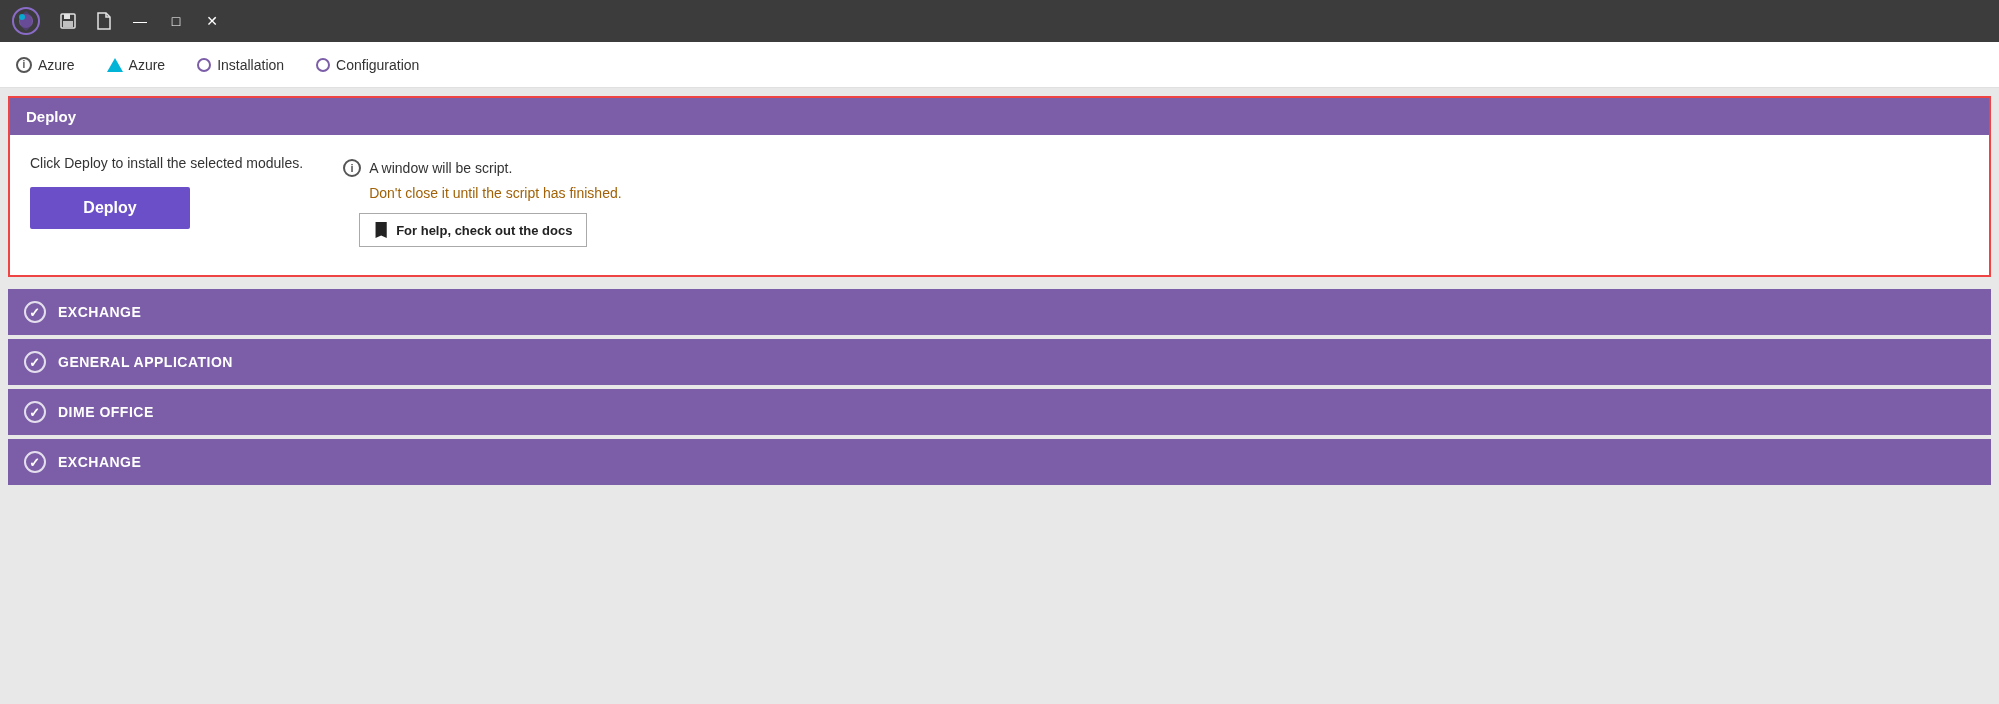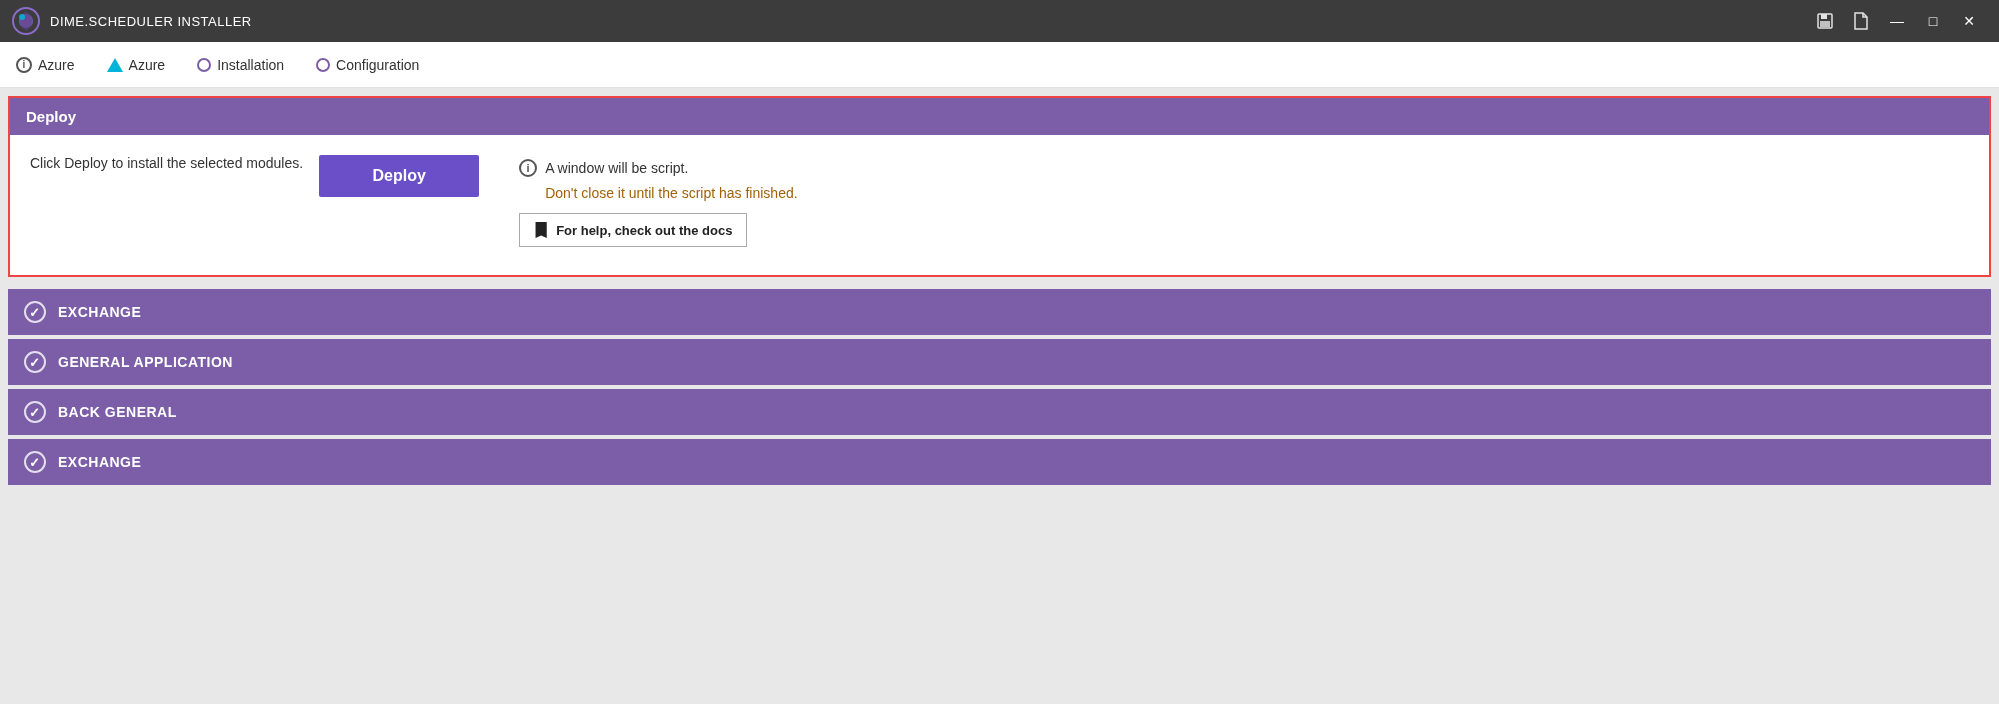--- a/index.html
+++ b/index.html
@@ -137,20 +137,21 @@
       font-weight: 600;
     }
     .deploy-body {
       padding: 20px 20px 28px 20px;
       display: flex;
       align-items: flex-start;
       gap: 40px;
     }
     .deploy-left {
       display: flex;
+      flex-direction: column;
       gap: 16px;
     }
     .deploy-text {
       font-size: 14px;
       color: #333;
     }
     .deploy-button {
       background: #6a4fc8;
       color: #ffffff;
       border: none;
@@ -196,21 +197,21 @@
       display: flex;
       align-items: center;
       gap: 8px;
       border: 1px solid #aaa;
       background: #ffffff;
       padding: 8px 14px;
       cursor: pointer;
       font-size: 13px;
       font-weight: 600;
       color: #222;
-      margin-left: 0;
+      margin-left: 16px;
       margin-top: 4px;
       width: fit-content;
     }
     .book-icon {
       width: 14px;
       height: 16px;
       background: #222;
       clip-path: polygon(10% 0%, 90% 0%, 90% 100%, 50% 85%, 10% 100%);
       flex-shrink: 0;
     }
@@ -250,21 +251,20 @@
 
 <div class="title-bar">
   <div class="title-bar-logo">
     <svg width="28" height="28" viewBox="0 0 28 28">
       <circle cx="14" cy="14" r="13" fill="none" stroke="#8a6cc8" stroke-width="2"></circle>
       <circle cx="14" cy="14" r="7" fill="#7b5ea7"></circle>
       <path d="M14 4 Q20 8 20 14 Q20 20 14 24 Q8 20 8 14 Q8 8 14 4Z" fill="#5a3f8a" opacity="0.6"></path>
       <circle cx="10" cy="10" r="3" fill="#00b4d8" opacity="0.9"></circle>
     </svg>
   </div>
-  <span class="title-bar-text">DIME.SCHEDULER INSTALLER</span>
 
   <div class="icon-save-btn">
     <svg width="18" height="18" viewBox="0 0 18 18" fill="white">
       <rect x="2" y="2" width="14" height="14" rx="1" fill="none" stroke="white" stroke-width="1.5"></rect>
       <rect x="5" y="2" width="6" height="5" fill="white"></rect>
       <rect x="4" y="9" width="10" height="6" fill="white" opacity="0.8"></rect>
     </svg>
   </div>
 
   <div class="icon-file-btn">
@@ -335,21 +335,21 @@
       <div class="section-bar">
         <div class="check-circle">
           <span class="check-mark">✓</span>
         </div>
         <span>GENERAL APPLICATION</span>
       </div>
       <div class="section-bar">
         <div class="check-circle">
           <span class="check-mark">✓</span>
         </div>
-        <span>BACK GENERAL</span>
+        <span>DIME OFFICE</span>
       </div>
       <div class="section-bar">
         <div class="check-circle">
           <span class="check-mark">✓</span>
         </div>
         <span>EXCHANGE</span>
       </div>
     </div>
 
 </div>

